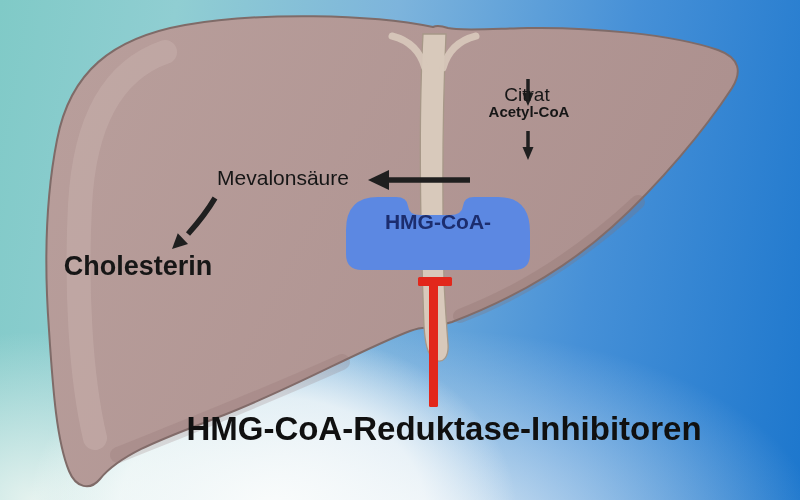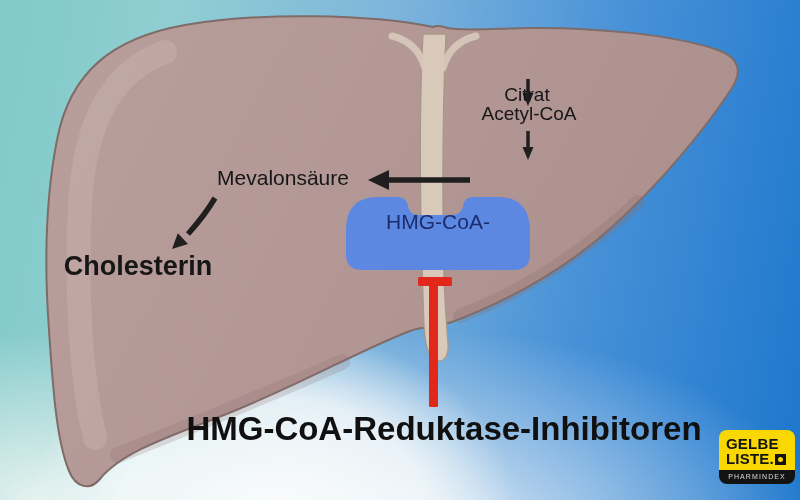--- a/index.html
+++ b/index.html
@@ -8,25 +8,25 @@
     font-family:"Liberation Sans", sans-serif;
     background:
       radial-gradient(ellipse 340px 250px at 34% 102%, rgba(252,253,252,.97) 0%, rgba(252,253,252,.75) 45%, rgba(252,253,252,0) 72%),
       radial-gradient(ellipse 560px 300px at 54% 108%, rgba(248,250,250,.85) 0%, rgba(248,250,250,0) 70%),
       radial-gradient(ellipse 320px 240px at 4% 100%, rgba(238,246,242,.9) 0%, rgba(238,246,242,0) 70%),
       linear-gradient(100deg, #80cac7 0%, #90ced2 20%, #7db4dc 45%, #4690d7 72%, #1d77cd 100%);
   }
   svg.art { position:absolute; left:0; top:0; }
   .lbl { position:absolute; color:#161616; text-align:center; line-height:1.06; }
   .lbl-citrat   { top:54px;  left:477px; width:100px; font-size:19px; font-weight:400;margin-top:31px; }
-  .lbl-acetyl   { top:104px; left:459px; width:140px; font-size:19px; font-weight:400; }
+  .lbl-acetyl   { top:104px; left:459px; width:140px; font-size:15px; font-weight:700; }
   .lbl-hmgcoa   { top:166px; left:468px; width:140px; font-size:23px; font-weight:700; }
   .lbl-meva     { top:167px; left:198px; width:170px; font-size:21px; font-weight:400; }
   .lbl-chol     { top:252px; left:40px;  width:196px; font-size:27px; font-weight:700; }
-  .lbl-enzyme   { top:208px; left:346px; width:184px; font-size:21px; font-weight:400;
+  .lbl-enzyme   { top:208px; left:346px; width:184px; font-size:21px; font-weight:700;
                   line-height:28px; color:#1c2d6e; }
   .lbl-bottom   { top:412px; left:140px; width:608px; font-size:33px; font-weight:700;
                   line-height:33px; color:#101010; }
   .logo { position:absolute; left:719px; top:430px; width:76px; border-radius:8px; overflow:hidden; }
   .logo-yellow { background:#f8d800; padding:6px 0 4px 7px; }
   .logo-l1, .logo-l2 { font-weight:700; font-size:15px; line-height:15px; color:#131313;
                        letter-spacing:.2px; white-space:nowrap; }
   .logo-dotbox { display:inline-block; width:11px; height:11px; background:#131313;
                  position:relative; vertical-align:-1px; margin-left:1px; }
   .logo-dot { position:absolute; left:3px; top:3px; width:5px; height:5px;
@@ -120,23 +120,14 @@
   <div class="lbl lbl-chol">Cholesterin</div>
 
   <div class="lbl lbl-enzyme">
     <div>HMG-CoA-</div>
   </div>
 
   <div class="lbl lbl-bottom">
     <div>HMG-CoA-Reduktase-Inhibitoren</div>
   </div>
 
-  <div class="logo">
-    <div class="logo-yellow">
-      <div class="logo-l1">GELBE</div>
-      <div class="logo-l2">
-        <span>LISTE.</span><span class="logo-dotbox"><span class="logo-dot"></span></span>
-      </div>
-    </div>
-    <div class="logo-bar">PHARMINDEX</div>
-  </div>
 
 </div>
 
 </body></html>

